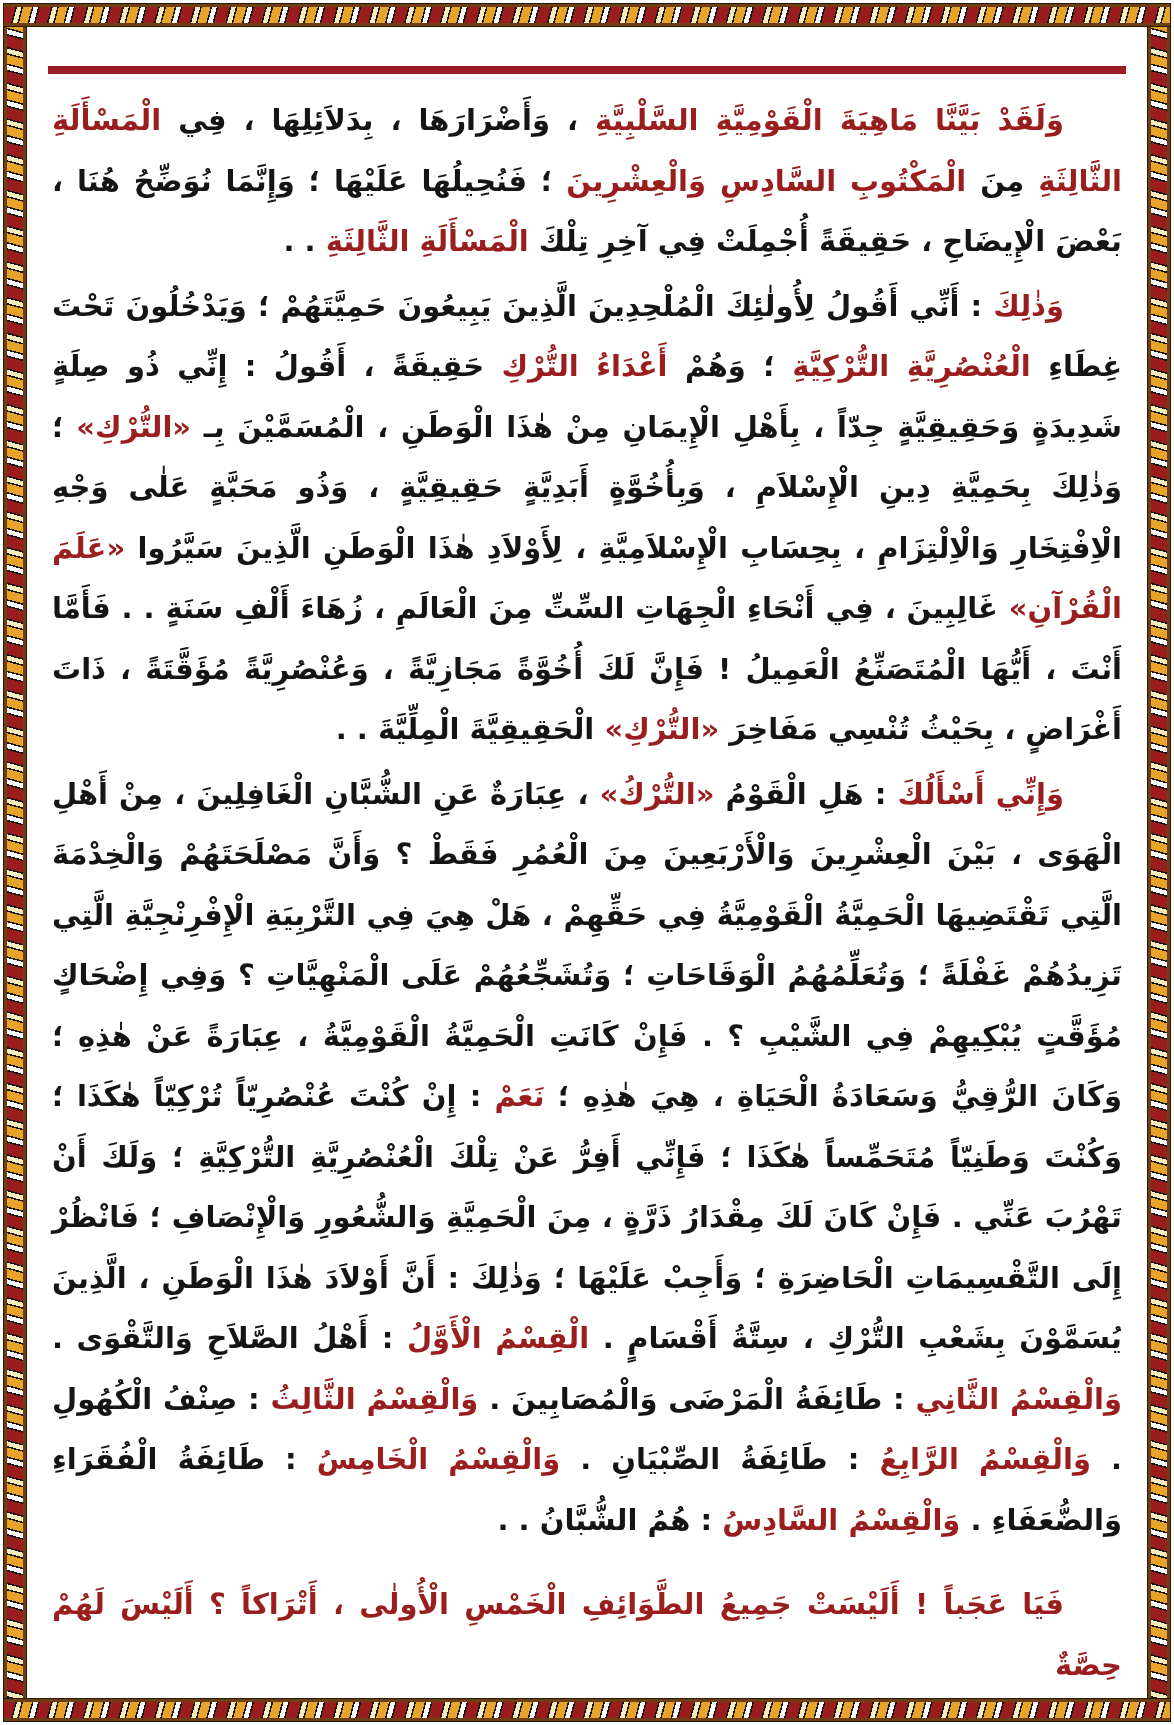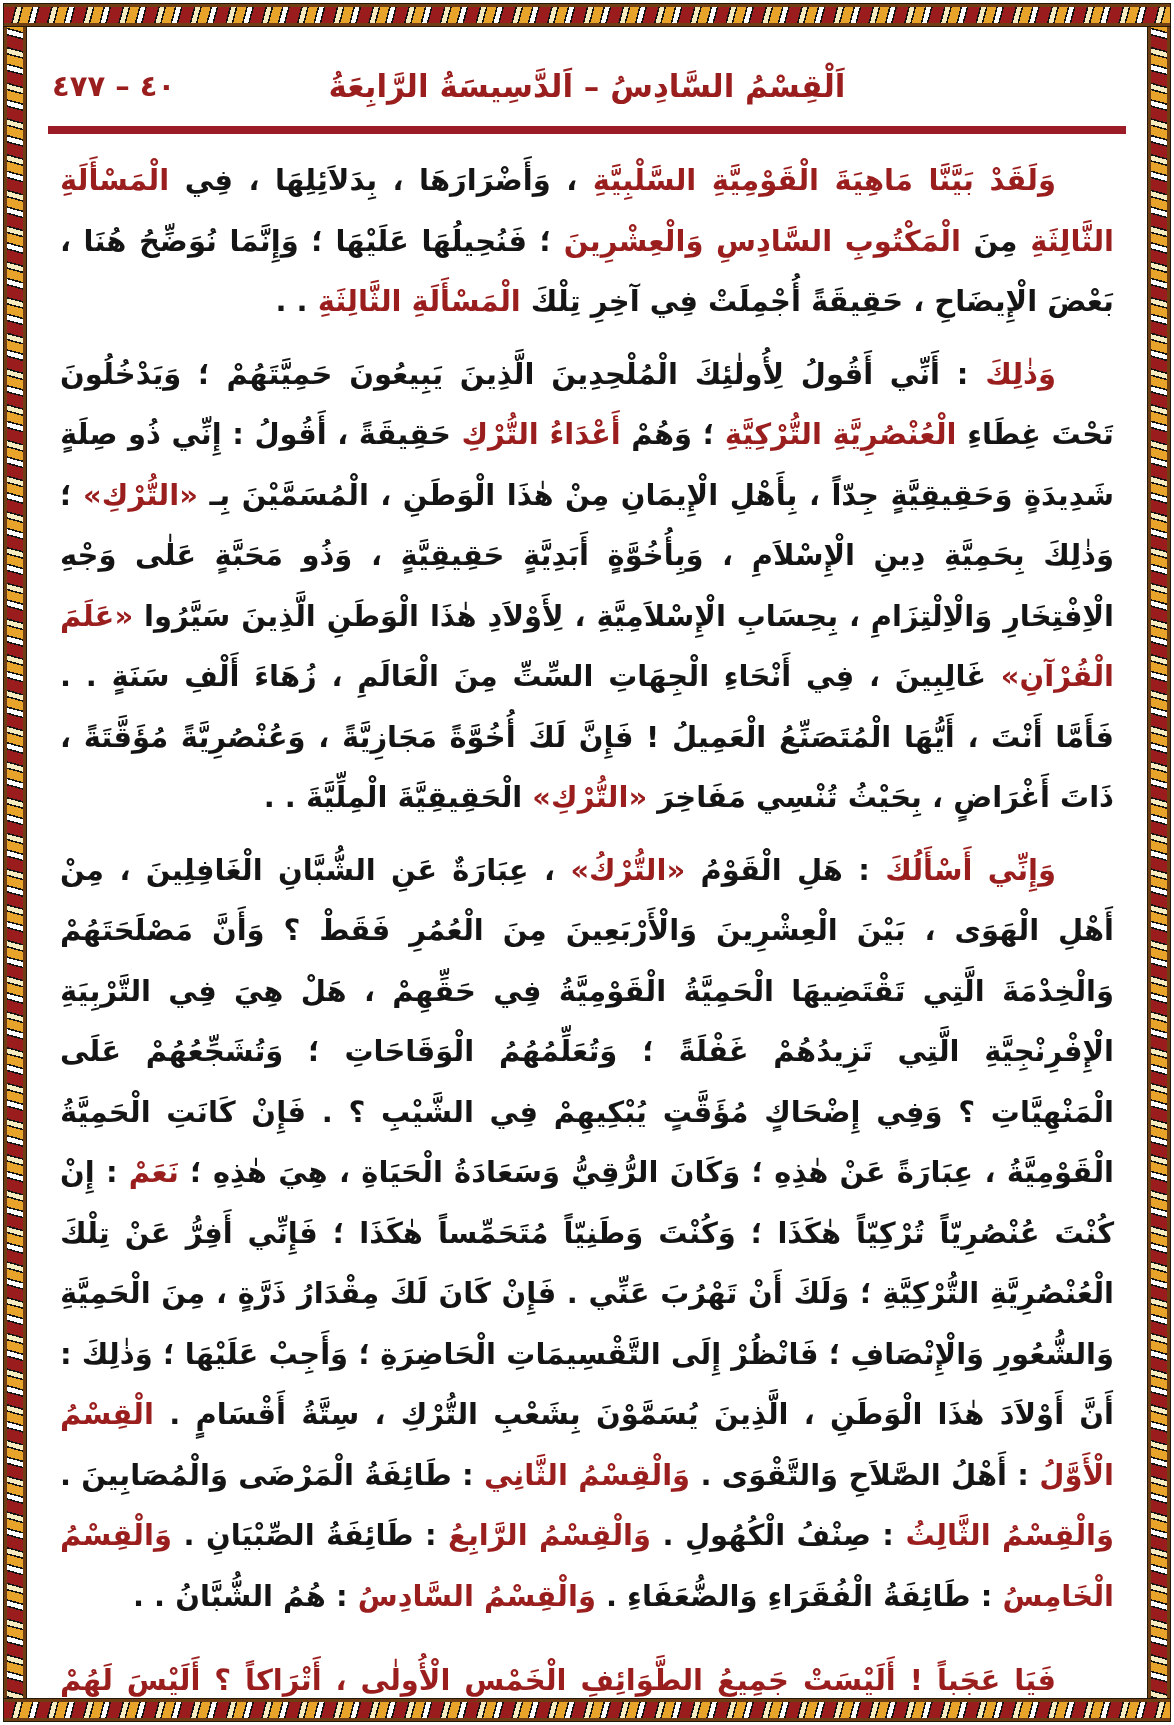--- a/index.html
+++ b/index.html
@@ -76,42 +76,38 @@
   }
   .body-text{
     margin-top:16px;
     direction:rtl;
     text-align:justify;
     font-size:29px;
     font-weight:bold;
     color:var(--ink);
     line-height:60.5px;
   }
-  .para{margin:12px;text-indent:58px;}
+  .para{margin:4px;text-indent:58px;}
   .para.gap-before{margin-top:24px;}
   .para.justify-last{text-align-last:justify;}
   .seg{color:var(--ink);}
   .seg.red{color:var(--accent-red);}
 </style>
 </head>
 <body>
 
 <div class="page">
 
   <div class="frame h top"></div>
   <div class="frame h bottom"></div>
   <div class="frame v left"></div>
   <div class="frame v right"></div>
 
   <div class="content">
 
-    <div class="page-header">
-      <div class="page-number">٤٠ – ٤٧٧</div>
-      <div class="page-title">اَلْقِسْمُ السَّادِسُ – اَلدَّسِيسَةُ الرَّابِعَةُ</div>
-    </div>
 
     <div class="double-rule"></div>
 
     <div class="body-text">
         <p class="para"><span class="seg red">وَلَقَدْ بَيَّنَّا مَاهِيَةَ الْقَوْمِيَّةِ السَّلْبِيَّةِ</span><span class="seg"> ، وَأَضْرَارَهَا ، بِدَلاَئِلِهَا ، فِي </span><span class="seg red">الْمَسْأَلَةِ الثَّالِثَةِ</span><span class="seg"> مِنَ </span><span class="seg red">الْمَكْتُوبِ السَّادِسِ وَالْعِشْرِينَ</span><span class="seg"> ؛ فَنُحِيلُهَا عَلَيْهَا ؛ وَإِنَّمَا نُوَضِّحُ هُنَا ، بَعْضَ الْإِيضَاحِ ، حَقِيقَةً أُجْمِلَتْ فِي آخِرِ تِلْكَ </span><span class="seg red">الْمَسْأَلَةِ الثَّالِثَةِ</span><span class="seg"> . .</span></p>
         <p class="para"><span class="seg red">وَذٰلِكَ</span><span class="seg"> : أَنِّي أَقُولُ لِأُولٰئِكَ الْمُلْحِدِينَ الَّذِينَ يَبِيعُونَ حَمِيَّتَهُمْ ؛ وَيَدْخُلُونَ تَحْتَ غِطَاءِ </span><span class="seg red">الْعُنْصُرِيَّةِ التُّرْكِيَّةِ</span><span class="seg"> ؛ وَهُمْ </span><span class="seg red">أَعْدَاءُ التُّرْكِ</span><span class="seg"> حَقِيقَةً ، أَقُولُ : إِنِّي ذُو صِلَةٍ شَدِيدَةٍ وَحَقِيقِيَّةٍ جِدّاً ، بِأَهْلِ الْإِيمَانِ مِنْ هٰذَا الْوَطَنِ ، الْمُسَمَّيْنَ بِـ </span><span class="seg red">«التُّرْكِ»</span><span class="seg"> ؛ وَذٰلِكَ بِحَمِيَّةِ دِينِ الْإِسْلاَمِ ، وَبِأُخُوَّةٍ أَبَدِيَّةٍ حَقِيقِيَّةٍ ، وَذُو مَحَبَّةٍ عَلٰى وَجْهِ الْاِفْتِخَارِ وَالْاِلْتِزَامِ ، بِحِسَابِ الْإِسْلاَمِيَّةِ ، لِأَوْلاَدِ هٰذَا الْوَطَنِ الَّذِينَ سَيَّرُوا </span><span class="seg red">«عَلَمَ الْقُرْآنِ»</span><span class="seg"> غَالِبِينَ ، فِي أَنْحَاءِ الْجِهَاتِ السِّتِّ مِنَ الْعَالَمِ ، زُهَاءَ أَلْفِ سَنَةٍ . . فَأَمَّا أَنْتَ ، أَيُّهَا الْمُتَصَنِّعُ الْعَمِيلُ ! فَإِنَّ لَكَ أُخُوَّةً مَجَازِيَّةً ، وَعُنْصُرِيَّةً مُؤَقَّتَةً ، ذَاتَ أَغْرَاضٍ ، بِحَيْثُ تُنْسِي مَفَاخِرَ </span><span class="seg red">«التُّرْكِ»</span><span class="seg"> الْحَقِيقِيَّةَ الْمِلِّيَّةَ . .</span></p>
         <p class="para"><span class="seg red">وَإِنِّي أَسْأَلُكَ</span><span class="seg"> : هَلِ الْقَوْمُ </span><span class="seg red">«التُّرْكُ»</span><span class="seg"> ، عِبَارَةٌ عَنِ الشُّبَّانِ الْغَافِلِينَ ، مِنْ أَهْلِ الْهَوَى ، بَيْنَ الْعِشْرِينَ وَالْأَرْبَعِينَ مِنَ الْعُمُرِ فَقَطْ ؟ وَأَنَّ مَصْلَحَتَهُمْ وَالْخِدْمَةَ الَّتِي تَقْتَضِيهَا الْحَمِيَّةُ الْقَوْمِيَّةُ فِي حَقِّهِمْ ، هَلْ هِيَ فِي التَّرْبِيَةِ الْإِفْرِنْجِيَّةِ الَّتِي تَزِيدُهُمْ غَفْلَةً ؛ وَتُعَلِّمُهُمُ الْوَقَاحَاتِ ؛ وَتُشَجِّعُهُمْ عَلَى الْمَنْهِيَّاتِ ؟ وَفِي إِضْحَاكٍ مُؤَقَّتٍ يُبْكِيهِمْ فِي الشَّيْبِ ؟ . فَإِنْ كَانَتِ الْحَمِيَّةُ الْقَوْمِيَّةُ ، عِبَارَةً عَنْ هٰذِهِ ؛ وَكَانَ الرُّقِيُّ وَسَعَادَةُ الْحَيَاةِ ، هِيَ هٰذِهِ ؛ </span><span class="seg red">نَعَمْ</span><span class="seg"> : إِنْ كُنْتَ عُنْصُرِيّاً تُرْكِيّاً هٰكَذَا ؛ وَكُنْتَ وَطَنِيّاً مُتَحَمِّساً هٰكَذَا ؛ فَإِنِّي أَفِرُّ عَنْ تِلْكَ الْعُنْصُرِيَّةِ التُّرْكِيَّةِ ؛ وَلَكَ أَنْ تَهْرُبَ عَنِّي . فَإِنْ كَانَ لَكَ مِقْدَارُ ذَرَّةٍ ، مِنَ الْحَمِيَّةِ وَالشُّعُورِ وَالْإِنْصَافِ ؛ فَانْظُرْ إِلَى التَّقْسِيمَاتِ الْحَاضِرَةِ ؛ وَأَجِبْ عَلَيْهَا ؛ وَذٰلِكَ : أَنَّ أَوْلاَدَ هٰذَا الْوَطَنِ ، الَّذِينَ يُسَمَّوْنَ بِشَعْبِ التُّرْكِ ، سِتَّةُ أَقْسَامٍ . </span><span class="seg red">الْقِسْمُ الْأَوَّلُ</span><span class="seg"> : أَهْلُ الصَّلاَحِ وَالتَّقْوَى . </span><span class="seg red">وَالْقِسْمُ الثَّانِي</span><span class="seg"> : طَائِفَةُ الْمَرْضَى وَالْمُصَابِينَ . </span><span class="seg red">وَالْقِسْمُ الثَّالِثُ</span><span class="seg"> : صِنْفُ الْكُهُولِ . </span><span class="seg red">وَالْقِسْمُ الرَّابِعُ</span><span class="seg"> : طَائِفَةُ الصِّبْيَانِ . </span><span class="seg red">وَالْقِسْمُ الْخَامِسُ</span><span class="seg"> : طَائِفَةُ الْفُقَرَاءِ وَالضُّعَفَاءِ . </span><span class="seg red">وَالْقِسْمُ السَّادِسُ</span><span class="seg"> : هُمُ الشُّبَّانُ . .</span></p>
         <p class="para gap-before justify-last"><span class="seg red">فَيَا عَجَباً ! أَلَيْسَتْ جَمِيعُ الطَّوَائِفِ الْخَمْسِ الْأُولٰى ، أَتْرَاكاً ؟ أَلَيْسَ لَهُمْ حِصَّةٌ</span></p>
       </div>
 

